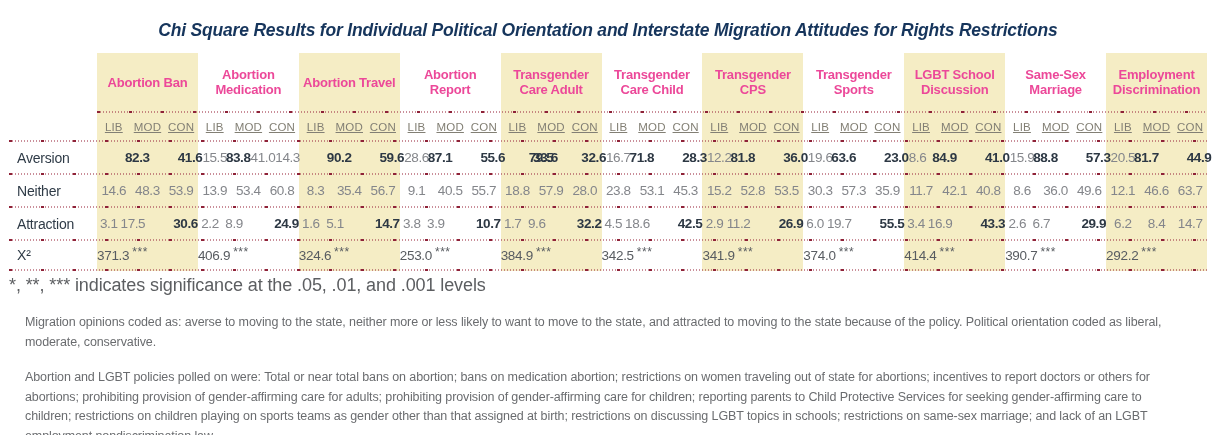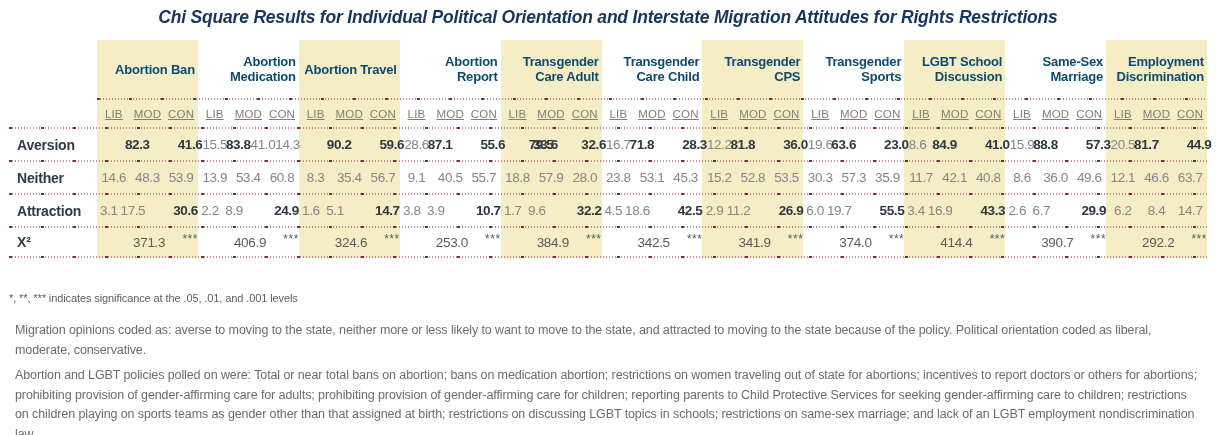--- a/index.html
+++ b/index.html
@@ -7,73 +7,73 @@
     width:1216px; height:435px; overflow:hidden;
     font-family:"Liberation Sans", sans-serif;
     -webkit-font-smoothing:antialiased;
   }
   .page { padding:5px 9px 0 9px; }
 
   .fig-title {
     text-align:center;
     font-style:italic; font-weight:700;
     font-size:17.5px; letter-spacing:-0.2px;
-    color:#16355c; margin-top:2px;
+    color:#16355c; margin-top:15px;
   }
 
   
   .tbl { position:relative; margin-top:12px; }
   .col-bg { position:absolute; top:0; bottom:0; background:#f5edc5; z-index:0; }
 
   .trow { display:flex; position:relative; z-index:1; align-items:stretch; }
   .label-cell {
     flex:0 0 88px; width:88px; box-sizing:border-box;
     display:flex; align-items:center; padding-left:8px;
-    font-weight:700; font-size:14px; color:#2f3b47; letter-spacing:-0.2px;
+    font-weight:400; font-size:14px; color:#2f3b47; letter-spacing:-0.2px;
   }
   .gcell { flex:1 1 0; display:flex; min-width:0; }
 
   .ghead { height:58px; }
   .ghead .gcell { align-items:center; justify-content:center; }
   .gh-label {
-    width:100%; text-align:right;
+    width:100%; text-align:center;
     font-weight:700; font-size:13px; line-height:15px;
-    color:#0c4a6e; letter-spacing:-0.2px; padding:0 3px; box-sizing:border-box;
+    color:#ec4899; letter-spacing:-0.2px; padding:0 3px; box-sizing:border-box;
   }
 
   .subrow { height:27px; }
   .subrow .subcol {
     flex:1 1 0; display:flex; align-items:center; justify-content:center;
     font-size:11.5px; color:#827f74; letter-spacing:0.2px;text-decoration:underline;
   }
 
   .datarow { height:31px; }
   .datarow .val {
     flex:1 1 0; display:flex; align-items:center; justify-content:center;
     font-size:13.5px; color:#84868b; letter-spacing:-0.4px;
   }
   .datarow .val.bold { color:#2d3844; font-weight:700;padding-left:28px; }
 
   .chirow { height:28px; }
-  .chicell { align-items:center; justify-content:space-between;margin-left:36px; }
+  .chicell { align-items:center; justify-content:flex-start; }
   .chiv { font-size:13.5px; color:#585c61; letter-spacing:-0.3px; }
   .stars { font-size:12px; color:#585c61; position:relative; top:-3px; margin-left:3px; letter-spacing:0.5px; }
 
   .sep {
     height:2px; position:relative; z-index:2;
     background-image:
       repeating-linear-gradient(90deg, #8e2238 0 3px, transparent 3px 32px),
       repeating-linear-gradient(90deg, rgba(158,50,70,0.55) 0 1px, transparent 1px 3px);
   }
   .sep-indent { margin-left:88px; }
 
   
-  .sig-note { margin-top:34px; font-size:11px; color:#5c5e61; letter-spacing:-0.1px; }
+  .sig-note { margin-top:4px; font-size:18px; color:#5c5e61; letter-spacing:-0.1px; }
   .paras { margin-top:17px; font-size:12.5px; color:#6a6c6f; line-height:19.5px; letter-spacing:-0.1px; }
-  .paras div { margin:6px; }
+  .paras div { margin:16px; }
 </style>
 </head>
 <body>
 
 <div class="page">
   <div class="fig-title">Chi Square Results for Individual Political Orientation and Interstate Migration Attitudes for Rights Restrictions</div>
 
   <div class="tbl">
       <div class="col-bg" style="left: calc(0% + 88px); width: calc(9.09091% - 8px);"></div>
       <div class="col-bg" style="left: calc(18.1818% + 72px); width: calc(9.09091% - 8px);"></div>

